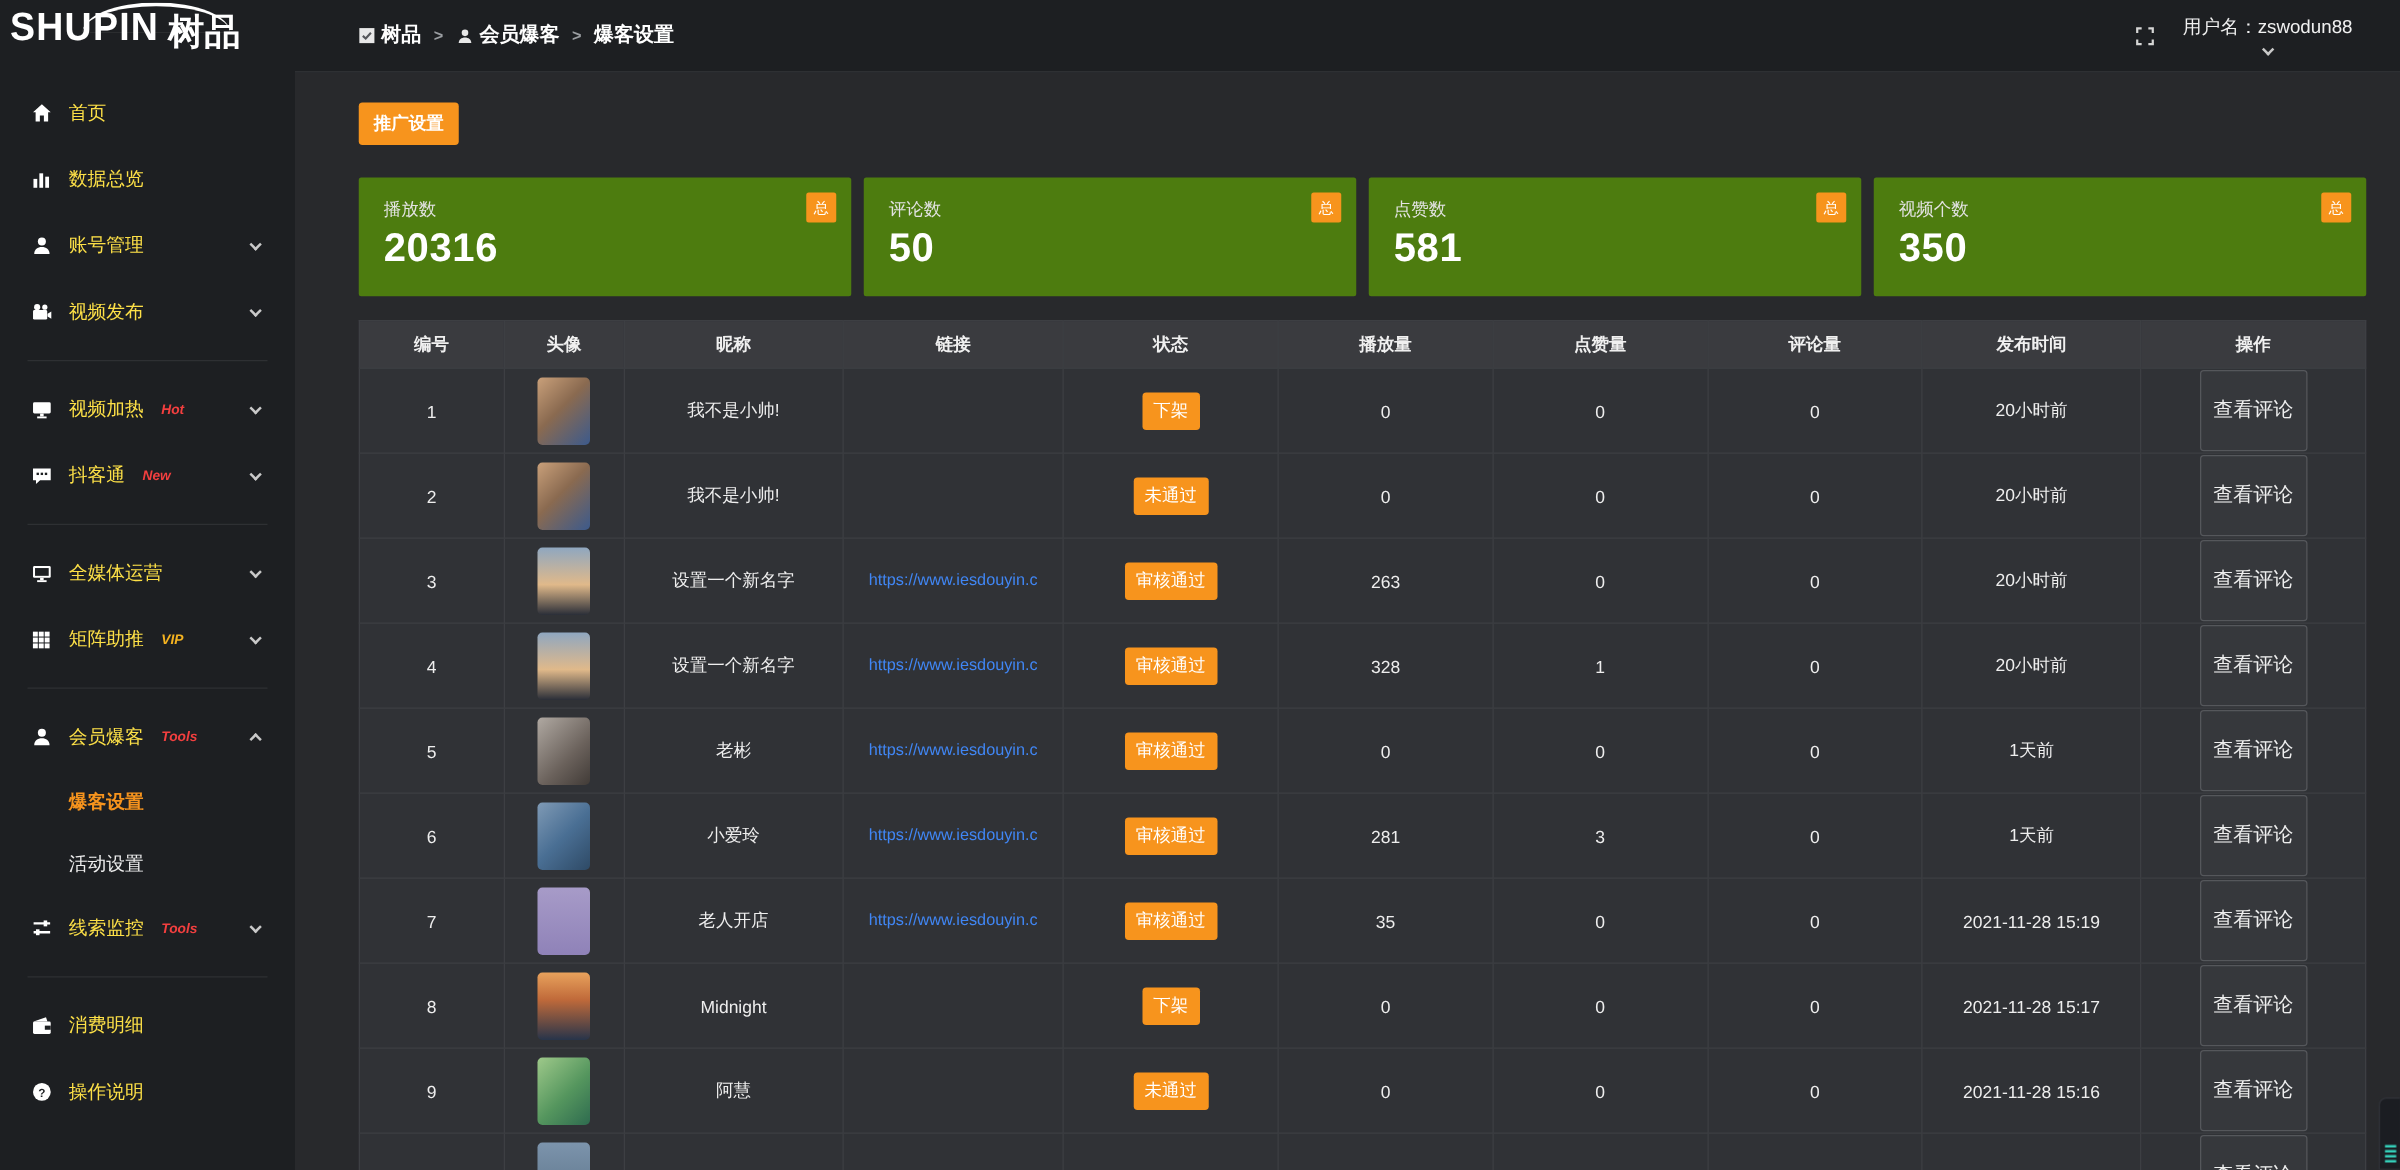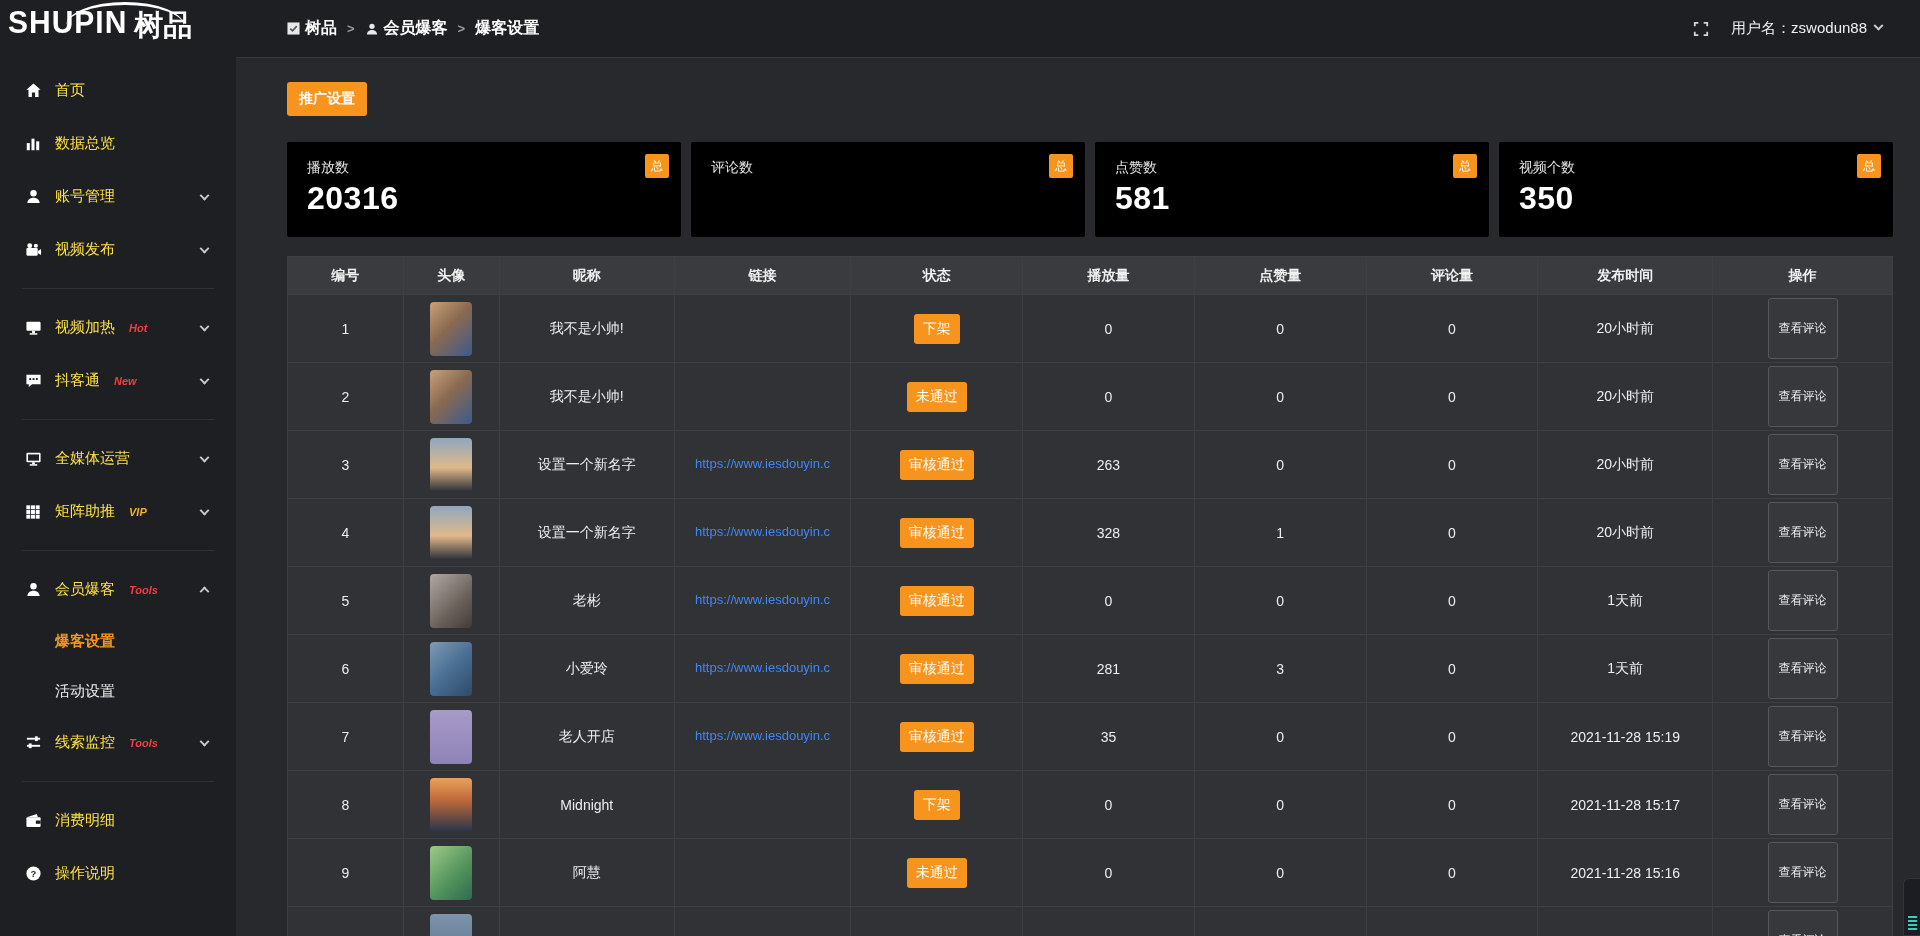--- a/index.html
+++ b/index.html
@@ -30,45 +30,45 @@
   .chev.up { transform:translateY(-30%) rotate(-135deg); }
 
   
   .topbar { position:fixed; left:236px; right:0; top:0; height:58px; background:#1d1f22;
     border-bottom:1px solid #35373a; display:flex; align-items:center; padding:0 38px 0 51px; z-index:4; }
   .crumbs { display:flex; align-items:center; gap:10px; font-size:16px; font-weight:bold; color:#fff; }
   .crumb { display:flex; align-items:center; gap:5px; cursor:pointer; }
   .crumb-sep { color:#9a9da1; font-size:13px; font-weight:bold; }
   .top-right { margin-left:auto; display:flex; align-items:center; gap:22px; }
   .fs-icon { cursor:pointer; display:inline-flex; }
-  .username { font-size:15px; color:#f0f0f0; display:flex; align-items:center; gap:8px; cursor:pointer; }
+  .username { font-size:15px; color:#f0f0f0; display:flex; align-items:center; gap:8px; cursor:pointer;flex-direction:column; }
   .uchev { width:7px; height:7px; border-right:2px solid #c9c9c9; border-bottom:2px solid #c9c9c9; transform:rotate(45deg) translate(-2px,-2px); }
 
   
   .main { margin-left:236px; padding:24px 27px 0 51px; }
   .promo-btn { background:#f7941d; color:#fff; border:none; border-radius:3px; font-size:14px; font-weight:bold;
     padding:8px 12px; cursor:pointer; }
   .cards { display:flex; gap:10px; margin-top:26px; }
-  .card { flex:1; height:95px; background:#000000; border-radius:2px; position:relative; padding:17px 0 0 20px; }
+  .card { flex:1; height:95px; background:#4d7c0f; border-radius:2px; position:relative; padding:17px 0 0 20px; }
   .card-label { font-size:14px; color:#e3e3e3; }
   .card-value { font-size:32px; font-weight:bold; color:#fff; margin-top:3px; letter-spacing:0.5px; }
   .card-badge { position:absolute; top:12px; right:12px; width:24px; height:24px; background:#f7941d; color:#fff;
     font-size:12px; border-radius:2px; display:flex; align-items:center; justify-content:center; }
 
   
   .table-wrap { margin-top:19px; }
   table { width:100%; border-collapse:collapse; table-layout:fixed; background:#303236; }
   th, td { border:1px solid #3d3f43; text-align:center; vertical-align:middle; }
   thead th { background:#3a3b3f; height:38px; font-size:14px; font-weight:bold; color:#f0f0f0; }
   tbody td { height:68px; font-size:14px; color:#eee; }
   .avatar { display:inline-block; width:42px; height:54px; border-radius:4px; vertical-align:middle; }
   .link { color:#4086f4; font-size:13px; text-decoration:none; white-space:nowrap; overflow:hidden; display:inline-block; max-width:96%; cursor:pointer; }
   .status { display:inline-block; background:#f7941d; color:#fff; font-size:14px; border-radius:3px; padding:6px 9px; min-width:20px; }
   .status:empty { display:none; }
-  .action-btn { background:#36383c; border:1px solid #55575b; color:#eee; font-size:12px; border-radius:3px;
+  .action-btn { background:#36383c; border:1px solid #55575b; color:#eee; font-size:16px; border-radius:3px;
     padding:21px 10px; cursor:pointer; }
 
   
   .float-widget { position:fixed; right:0; bottom:0; width:17px; height:58px; background:#1b1d22;
     border-radius:6px 0 0 0; border:1px solid #32343a; border-right:none; display:flex; flex-direction:column;
     justify-content:flex-end; align-items:center; padding-bottom:5px; gap:2px; }
   .float-widget i { display:block; width:9px; height:2px; background:#35d0ba; }
 
   svg { display:block; }
 </style>
@@ -283,20 +283,21 @@
   <button class="promo-btn">推广设置</button>
 
   <section class="cards">
     <div class="card">
       <div class="card-label">播放数</div>
       <div class="card-value">20316</div>
       <div class="card-badge">总</div>
     </div>
     <div class="card">
       <div class="card-label">评论数</div>
+      <div class="card-value">50</div>
       <div class="card-badge">总</div>
     </div>
     <div class="card">
       <div class="card-label">点赞数</div>
       <div class="card-value">581</div>
       <div class="card-badge">总</div>
     </div>
     <div class="card">
       <div class="card-label">视频个数</div>
       <div class="card-value">350</div>

